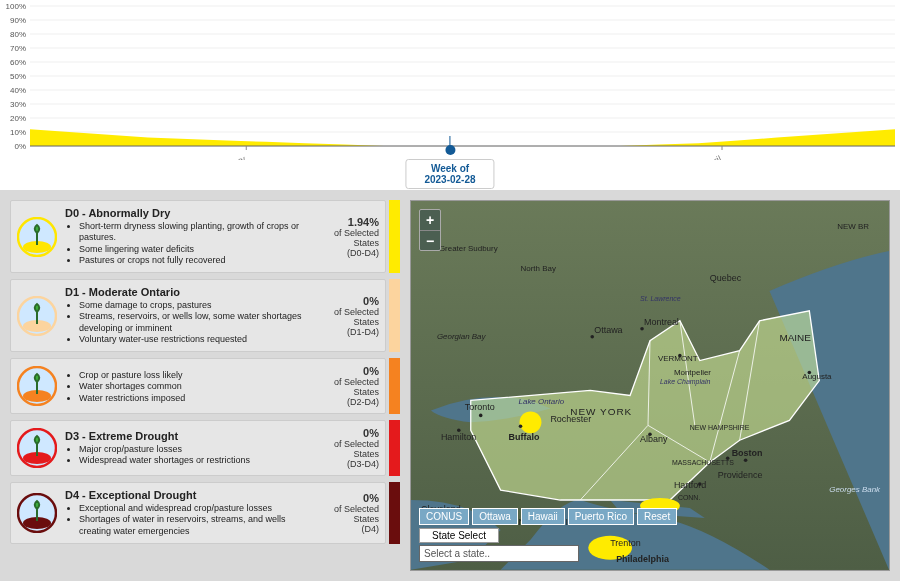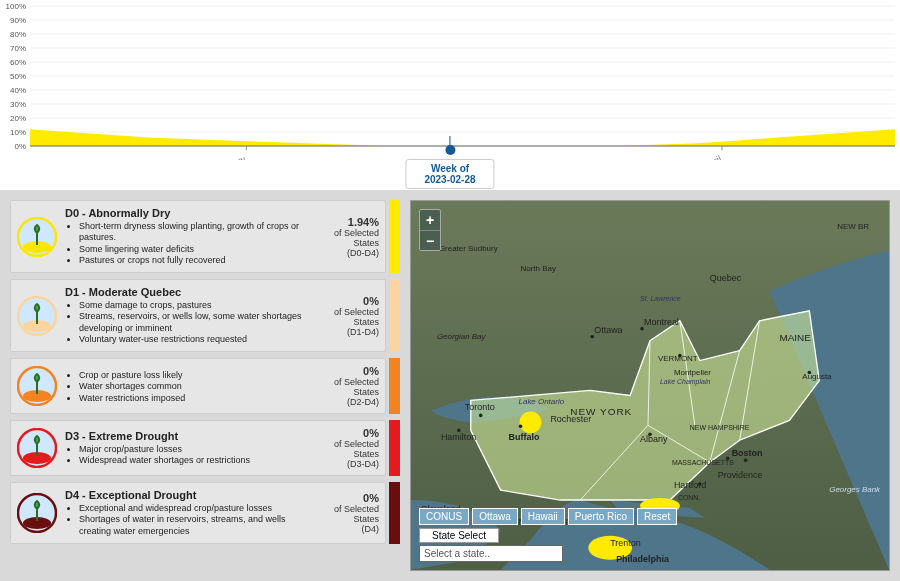--- a/index.html
+++ b/index.html
@@ -29,21 +29,21 @@
   .legend-bar { width:11px; margin-left:3px; border-radius:0; }
   .map-col { flex:1; position:relative; border:1px solid #999; overflow:hidden; }
   .map-svg { width:100%; height:100%; display:block; background: linear-gradient(180deg, #6d7b5c, #55634c); }
   .zoom-box { position:absolute; top:8px; left:8px; background:rgba(70,90,80,0.85); border:1px solid #aaa; border-radius:2px; }
   .zoom-btn { width:20px; height:20px; display:flex; align-items:center; justify-content:center; color:#fff; font-size:14px; font-weight:bold; cursor:pointer; }
   .zoom-btn + .zoom-btn { border-top:1px solid #888; }
   .map-ctrl { position:absolute; bottom:8px; left:8px; font-size:10px; }
   .map-btns { display:flex; gap:3px; margin-bottom:3px;justify-content:space-between; }
   .map-btn { background:#79a8c5; color:#fff; border:1px solid #fff; padding:2px 6px; font-size:10px; cursor:pointer; }
   .state-select-label { background:#fff; border:1px solid #999; padding:1px 12px; display:inline-block; font-size:10px; }
-  .state-select { margin-top:2px; background:#fff; border:1px solid #666; padding:2px 4px; width:144px; font-size:10px; color:#555; }
+  .state-select { margin-top:2px; background:#fff; border:1px solid #666; padding:2px 4px; width:160px; font-size:10px; color:#555; }
 </style>
 </head>
 <body>
 
 <div class="chart-area">
   <svg class="chart-svg" viewBox="0 0 900 160" preserveAspectRatio="none">
 
     <g id="grid">
         <line x1="30" x2="895" y1="146" y2="146" stroke="#ddd" stroke-width="0.5"></line>
         <line x1="30" x2="895" y1="132" y2="132" stroke="#ddd" stroke-width="0.5"></line>
@@ -118,21 +118,21 @@
         <div class="legend-bar" style="background: rgb(255, 235, 0);"></div>
       </div>
       <div class="legend-row">
         <div class="legend-card">
           <div class="legend-icon"><svg viewBox="0 0 40 40">
               <circle cx="20" cy="20" r="19" fill="#cfe8ff" stroke="#fcd49e" stroke-width="2.5"></circle>
               <ellipse cx="20" cy="30" rx="14" ry="6" fill="#fcd49e"></ellipse>
               <path d="M20 28 L20 16 M20 16 C17 13 17 10 20 8 C23 10 23 13 20 16" stroke="#2a6b2a" stroke-width="2" fill="#3bad3b"></path>
             </svg></div>
           <div class="legend-text">
-            <div class="legend-title">D1 - Moderate Quebec</div>
+            <div class="legend-title">D1 - Moderate Ontario</div>
             <ul>
               <li>Some damage to crops, pastures</li>
               <li>Streams, reservoirs, or wells low, some water shortages developing or imminent</li>
               <li>Voluntary water-use restrictions requested</li>
             </ul>
           </div>
           <div class="legend-stats">
             <div class="legend-pct">0%</div>
             <div>of Selected States</div>
             <div>(D1-D4)</div>

